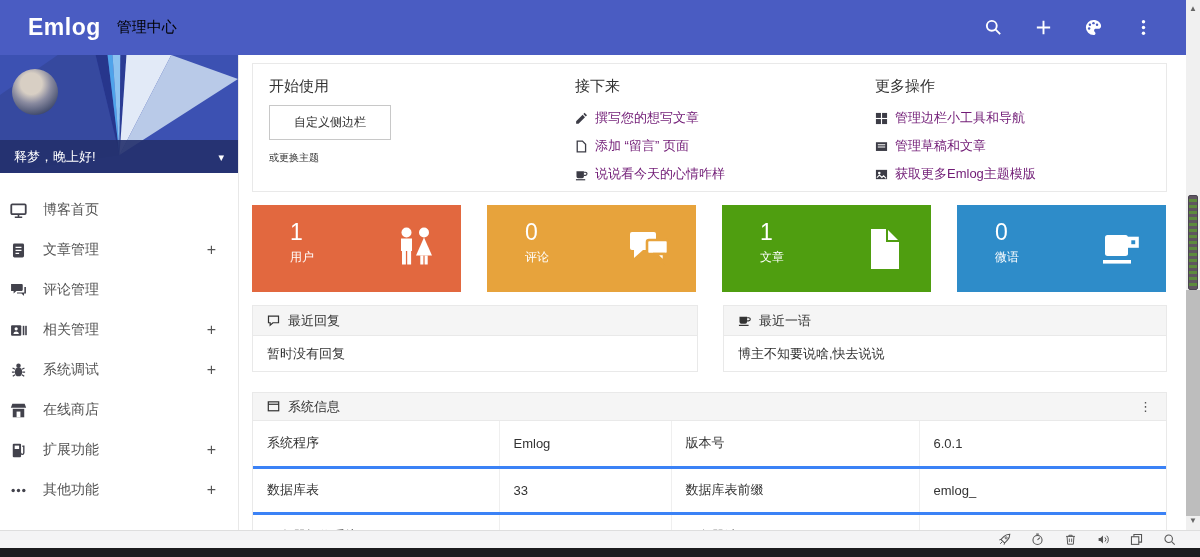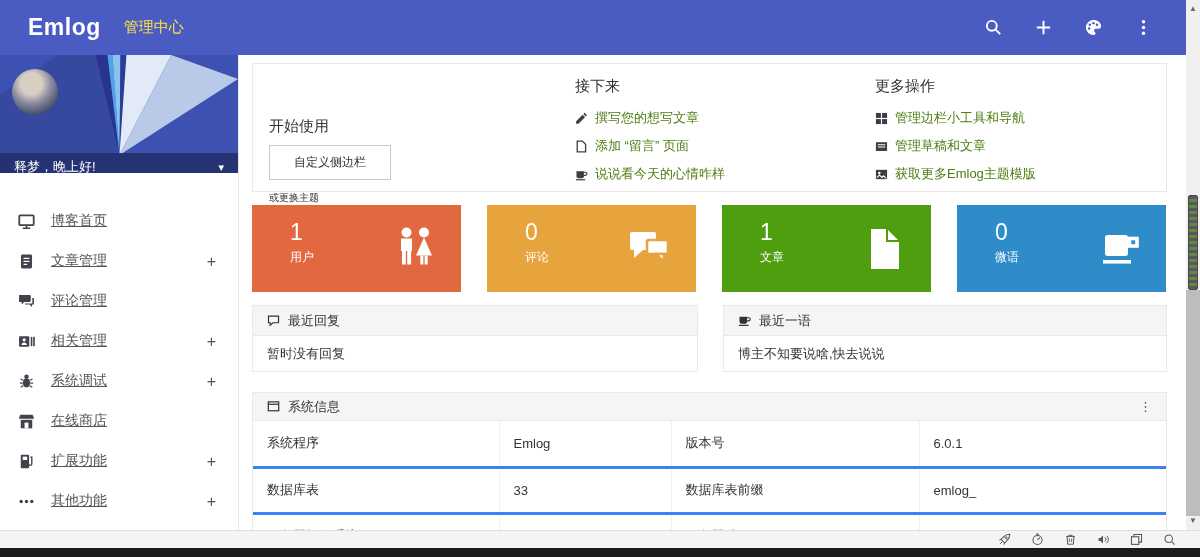--- a/index.html
+++ b/index.html
@@ -4,59 +4,59 @@
 <style>
   * { margin:0; padding:0; box-sizing:border-box; }
   html,body { width:1200px; height:557px; }
   .app { position:relative; width:1200px; height:557px; overflow:hidden; background:#fff;
          font-family:"Liberation Sans","DejaVu Sans",sans-serif; color:#333; }
 
   
   .navbar { position:absolute; left:0; top:0; width:1186px; height:55px; background:#4a5cc2;
             display:flex; align-items:center; padding:0 33px 0 28px; z-index:4; }
   .logo { color:#fff; font-size:23px; font-weight:bold; letter-spacing:.5px; cursor:pointer; }
-  .nav-title { color:#fde047; font-size:15px; margin-left:23px; }
+  .nav-title { color:#000000; font-size:15px; margin-left:16px; }
   .nav-icons { margin-left:auto; display:flex; align-items:center; gap:31px; }
   .nav-ic { width:19px; height:19px; display:block; cursor:pointer; }
 
   
   .sidebar { position:absolute; left:0; top:55px; width:239px; height:475px; background:#fff;
              border-right:1px solid #e8e8e8; z-index:3; }
   .banner { position:relative; height:118px; overflow:hidden; }
   .banner svg.art { position:absolute; left:0; top:0; width:100%; height:100%; }
   .avatar { position:absolute; left:12px; top:14px; width:46px; height:46px; border-radius:50%;
             cursor:pointer; background:radial-gradient(circle at 42% 32%, #d8cfc4 0 26%, #8a8ba0 48%, #2e3a5e 85%); }
-  .greeting { position:absolute; left:0; right:0; bottom:0; height:20px; background:rgba(36,48,108,.9);
-              color:#fff; font-size:13px; line-height:28px; padding:0 14px; display:flex; align-items:flex-start; }
+  .greeting { position:absolute; left:0; right:0; bottom:0; height:33px; background:rgba(36,48,108,.9);
+              color:#fff; font-size:13px; line-height:28px; padding:0 14px; display:flex; align-items:center; }
   .greeting .caret { margin-left:auto; font-size:11px; cursor:pointer; }
   .menu { list-style:none; padding-top:17px; }
-  .menu li { position:relative; height:40px; display:flex; align-items:flex-end; padding-left:18px;
-             font-size:14px; color:#555; cursor:pointer;text-decoration:underline; }
+  .menu li { position:relative; height:40px; display:flex; align-items:center; padding-left:10px;
+             font-size:14px; color:#555; cursor:pointer; }
   .mi { width:17px; height:17px; margin-right:16px; color:#42424c; flex:0 0 auto; }
   .menu .plus { position:absolute; right:22px; font-size:16px; color:#555; line-height:1; }
 
   
   .panel { position:absolute; background:#fff; border:1px solid #e9e9e9; }
   .panel-head { height:30px; background:#f5f5f5; border-bottom:1px solid #e9e9e9; display:flex;
                 align-items:center; padding:0 14px; font-size:13px; color:#333; }
   .panel-head .pi { width:13px; height:13px; margin-right:8px; color:#333; flex:0 0 auto; }
   .panel-body { height:35px; display:flex; align-items:center; padding:0 14px; font-size:13px; color:#333; }
 
   
   .qs { left:252px; top:63px; width:915px; height:129px; display:flex; padding:13px 0 0 16px; }
   .qs h3 { font-size:15px; font-weight:normal; color:#333; }
-  .qs-col1 { width:306px;margin-top:40px; }
+  .qs-col1 { width:306px; }
   .qs-col2 { width:300px; }
   .qs-col3 { flex:1; }
   .qs-btn { display:inline-block; margin-top:9px; border:1px solid #c8c8c8; background:#fff;
             padding:8px 24px; font-size:12px; color:#333; cursor:pointer;
             font-family:"Liberation Sans","DejaVu Sans",sans-serif; }
   .qs-alt { display:block; margin-top:11px; font-size:10px; color:#333; cursor:pointer; }
   .qs ul { list-style:none; margin-top:8px; }
-  .qs li { display:flex; align-items:center; height:28px; font-size:13px; color:#4d7c0f; cursor:pointer; }
+  .qs li { display:flex; align-items:center; height:28px; font-size:13px; color:#701a75; cursor:pointer; }
   .qi { width:13px; height:13px; margin-right:7px; color:#3c3c46; flex:0 0 auto; }
 
   
   .stats { position:absolute; left:252px; top:205px; width:915px; display:flex; gap:26px; }
   .stat { width:209px; height:87px; color:#fff; position:relative; padding:15px 0 0 38px; cursor:pointer; }
   .stat .num { font-size:23px; line-height:25px; }
   .stat .lbl { font-size:12px; margin-top:4px;font-family:Liberation Serif, serif; }
   .sic { position:absolute; right:22px; top:50%; transform:translateY(-50%); width:48px; height:48px; }
 
   

